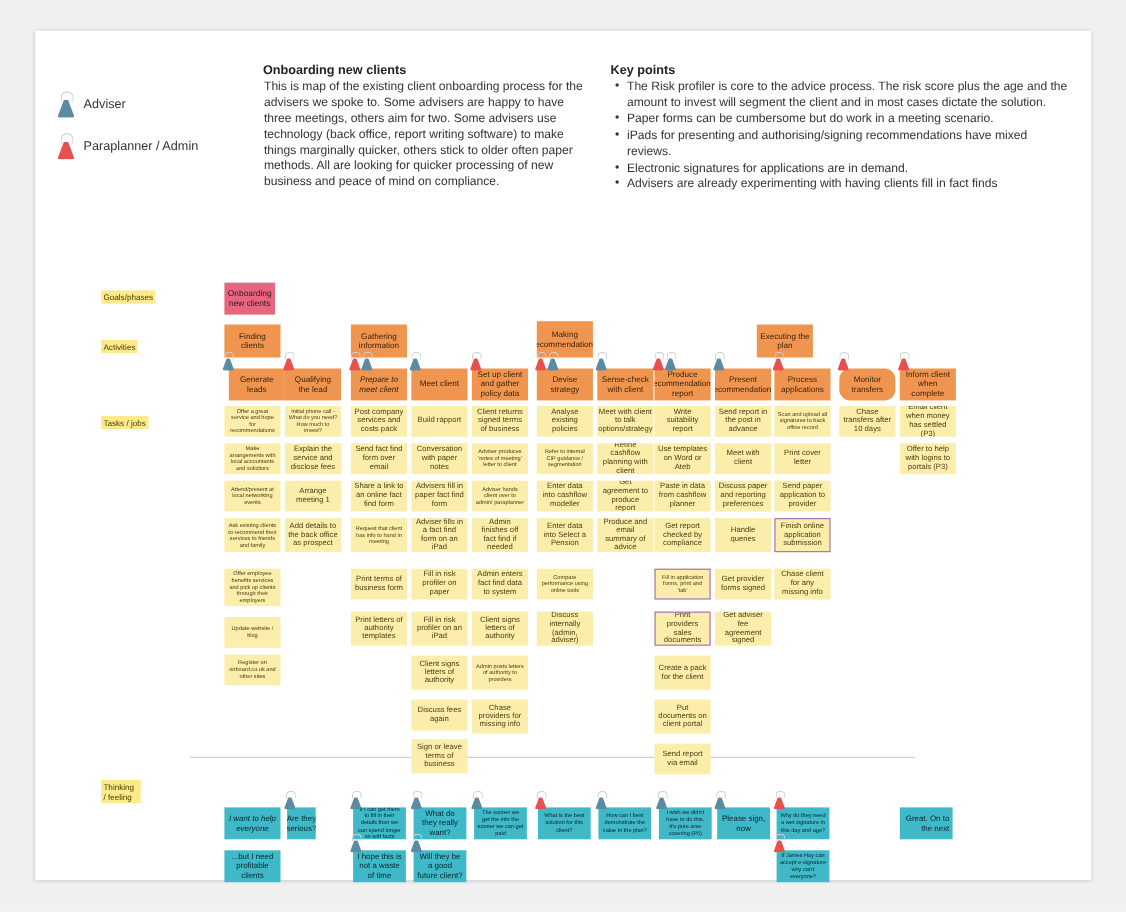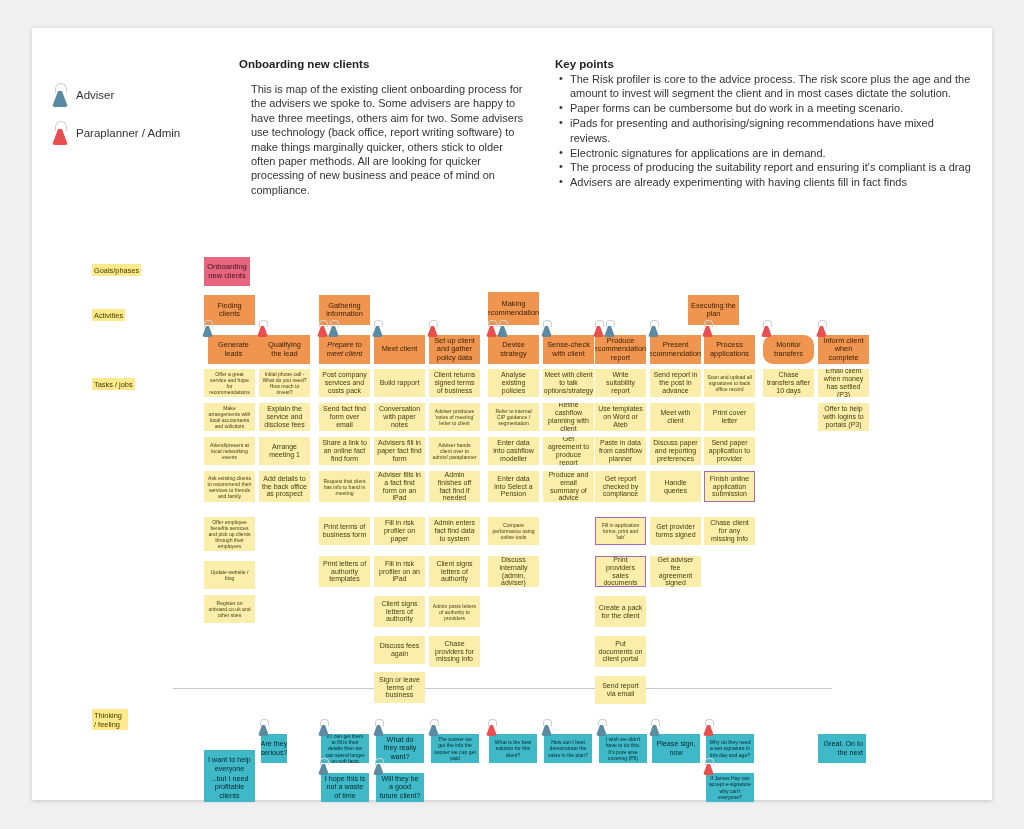--- a/index.html
+++ b/index.html
@@ -32,21 +32,21 @@
   }
   .person.adviser .body{background:#5b8aa3;}
   .person.admin .body{background:#e8504f;}
   .person.small{width:11px;height:17px;}
   .person.small .head{left:2px;width:7px;height:6px;border-width:1.3px;border-radius:4px 4px 0 0;}
   .person.small .body{top:5.5px;width:11px;height:11.5px;}
 
   
   .hdr{position:absolute;}
   .hdr h3{margin:0 0 2px 0;font-size:11.5px;color:#222;font-weight:bold;}
-  .hdr p{margin:12px;font-size:11px;line-height:14.4px;color:#333;}
+  .hdr p{margin:1px;font-size:11px;line-height:14.4px;color:#333;}
   #intro{left:207px;top:30px;width:300px;}
   #keypoints{left:523px;top:30px;width:420px;}
   #keypoints ul{margin:1px 0 0 0;padding-left:15px;list-style:none;}
   #keypoints li{font-size:11px;line-height:14.4px;color:#333;position:relative;margin-bottom:.5px;}
   #keypoints li:before{content:"•";position:absolute;left:-11px;top:-1px;}
 
   
   .rowlabel{
     position:absolute;font-size:7.4px;color:#3d3d00;
     background:#ffe98a;padding:1.5px 2px;line-height:9px;
@@ -97,21 +97,20 @@
     <p>This is map of the existing client onboarding process for the advisers we spoke to. Some advisers are happy to have three meetings, others aim for two. Some advisers use technology (back office, report writing software) to make things marginally quicker, others stick to older often paper methods. All are looking for quicker processing of new business and peace of mind on compliance.</p>
   </div>
 
   <div class="hdr" id="keypoints">
     <h3>Key points</h3>
     <ul>
       <li>The Risk profiler is core to the advice process. The risk score plus the age and the amount to invest will segment the client and in most cases dictate the solution.</li>
       <li>Paper forms can be cumbersome but do work in a meeting scenario.</li>
       <li>iPads for presenting  and authorising/signing recommendations have mixed reviews.</li>
       <li>Electronic signatures for applications are in demand.</li>
-      <li>The process of producing the suitability report and ensuring it's compliant is a drag</li>
       <li>Advisers are already experimenting with having clients fill in fact finds</li>
     </ul>
   </div>
 
   <div class="rowlabel" style="left:60px;top:236px;">Goals/phases</div>
   <div class="rowlabel" style="left:60px;top:281px;">Activities</div>
   <div class="rowlabel" style="left:60px;top:350px;">Tasks / jobs</div>
   <div class="rowlabel" style="left:60px;top:681px;width:32px;">Thinking / feeling</div>
 
   <div class="divider" style="left:141px;top:660px;width:659px;"></div>
@@ -278,21 +277,21 @@
       <div class="card task" style="left: 618px; top: 489px; width: 51px; height: 28px;">Get provider forms signed</div>
       <div class="card task" style="left: 618px; top: 528px; width: 51px; height: 31px;">Get adviser fee agreement signed</div>
       <div class="card task tiny " style="left: 672px; top: 341px; width: 51px; height: 28px;">Scan and upload all signatures to back office record</div>
       <div class="card task" style="left: 672px; top: 375px; width: 51px; height: 28px;">Print cover letter</div>
       <div class="card task" style="left: 672px; top: 409px; width: 51px; height: 28px;">Send paper application to provider</div>
       <div class="card task hi" style="left: 672px; top: 443px; width: 51px; height: 31px;">Finish online application submission</div>
       <div class="card task" style="left: 672px; top: 489px; width: 51px; height: 28px;">Chase client for any missing info</div>
       <div class="card task" style="left: 731px; top: 341px; width: 51px; height: 28px;">Chase transfers after 10 days</div>
       <div class="card task" style="left: 786px; top: 341px; width: 51px; height: 28px;">Email client when money has settled (P3)</div>
       <div class="card task" style="left: 786px; top: 375px; width: 51px; height: 28px;">Offer to help with logins to portals (P3)</div>
-      <div class="card feel" style="left: 172px; top: 722px; width: 51px; height: 29px;">I want to help everyone</div>
+      <div class="card feel" style="left: 172px; top: 706px; width: 51px; height: 29px; font-style: italic;">I want to help everyone</div>
       <div class="card feel" style="left: 172px; top: 745px; width: 51px; height: 29px;">...but I need profitable clients</div>
       <div class="avatar" style="left: 226px; top: 691px; display: flex;">
         <span class="person small adviser">
           <span class="head"></span>
           <span class="body"></span>
         </span>
       </div>
       <div class="card feel" style="left: 229px; top: 706px; width: 26px; height: 29px;">Are they serious?</div>
       <div class="avatar" style="left: 286px; top: 691px; display: flex;">
         <span class="person small adviser">

